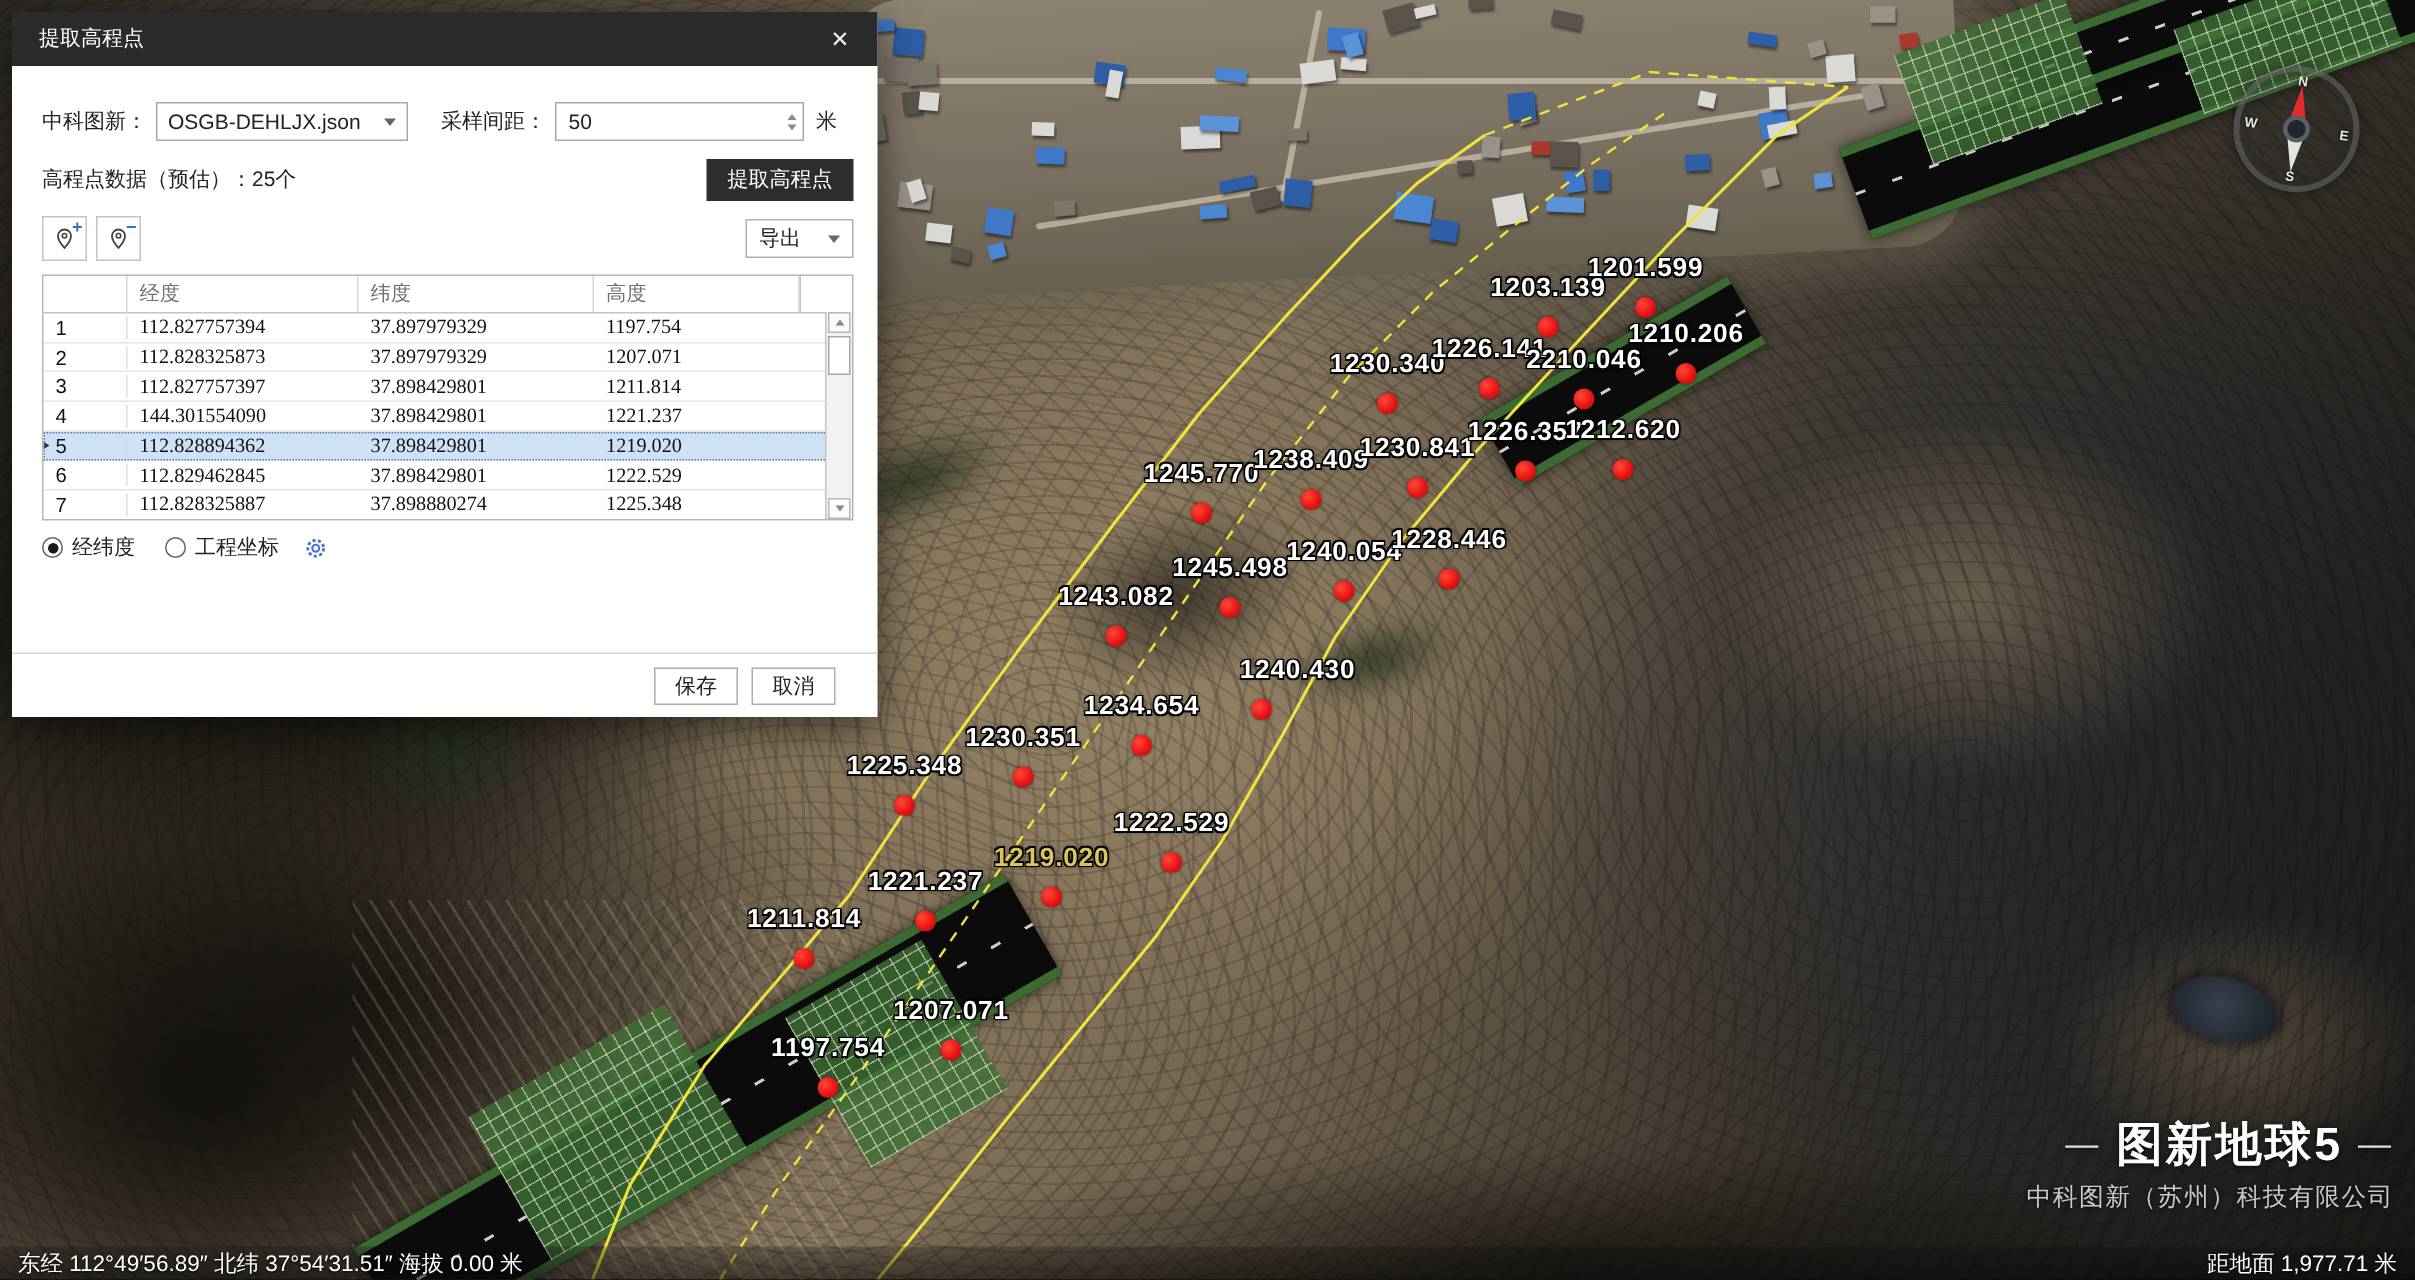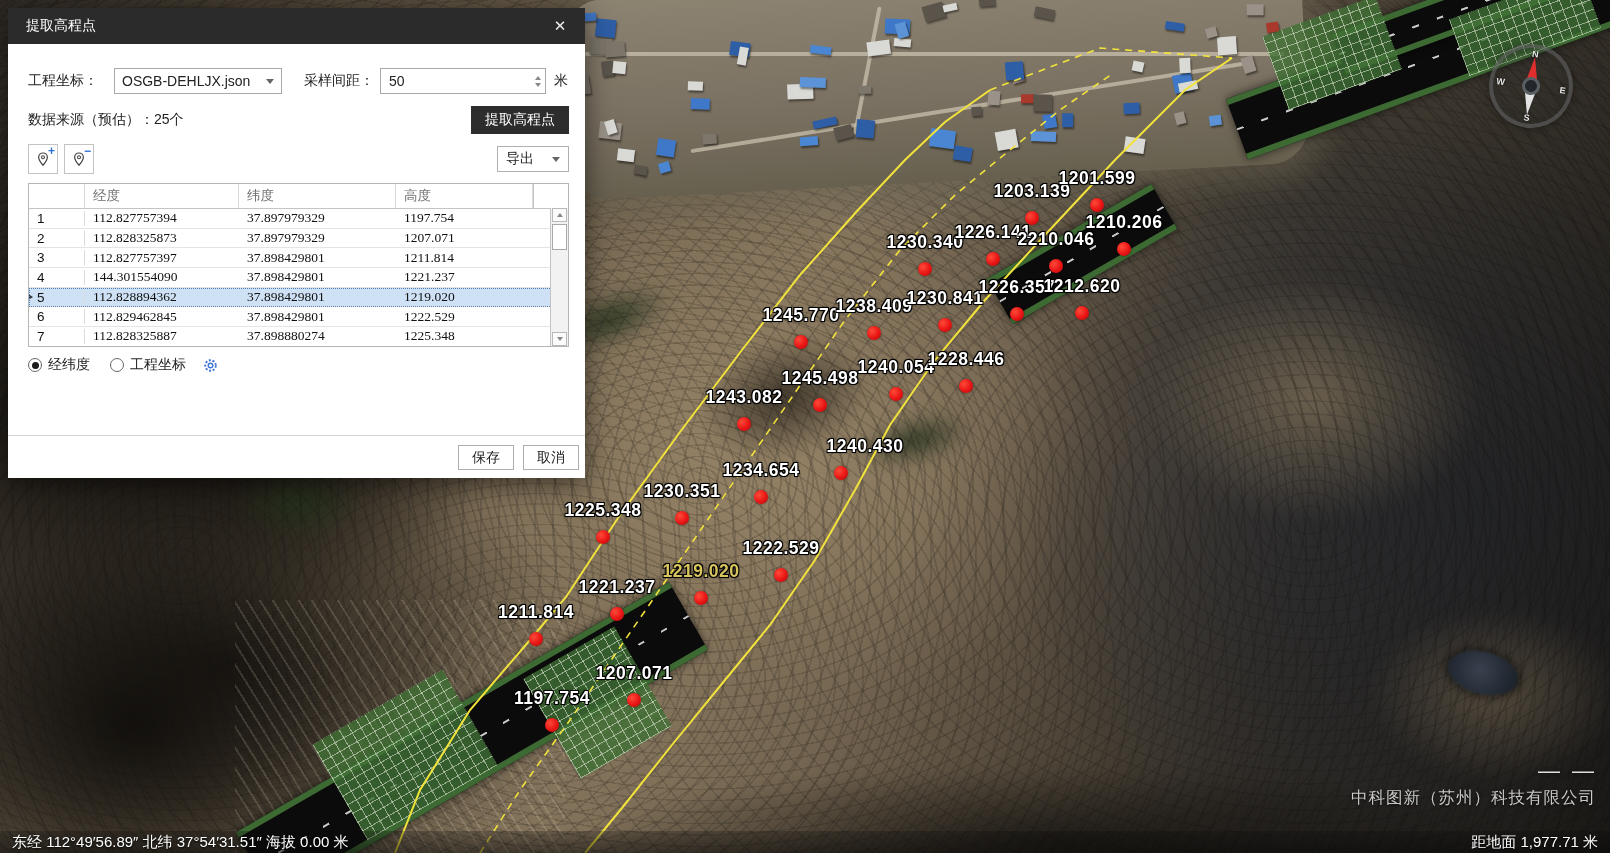--- a/index.html
+++ b/index.html
@@ -145,21 +145,21 @@
       display:flex;align-items:center;justify-content:center;}
   .sthumb{width:15px;height:26px;background:#fff;border:1px solid #a8a8a8;box-sizing:border-box;margin-top:2px;}
   #vscroll .spacer{flex:1;}
 
   .radio-row{display:flex;align-items:center;margin-top:9px;gap:6px;}
   .radio{width:14px;height:14px;border-radius:50%;border:1px solid #666;box-sizing:border-box;
       display:flex;align-items:center;justify-content:center;background:#fff;cursor:pointer;}
   .radio .dotfill{width:7px;height:7px;border-radius:50%;background:#1a1a1a;}
   .radio-lbl{margin-right:14px;cursor:default;}
   #dlg-sep{position:absolute;left:0;right:0;bottom:42px;height:1px;background:#d4d4d4;}
-  #dlg-footer{position:absolute;right:6px;bottom:8px;display:flex;gap:9px;}
+  #dlg-footer{position:absolute;right:28px;bottom:8px;display:flex;gap:9px;}
   .fbtn{min-width:56px;height:25px;background:#fff;border:1px solid #adadad;
       font-size:14px;font-family:inherit;cursor:pointer;color:#222;padding:0 12px;}
 </style>
 </head>
 <body>
 
 <div id="app">
   <div id="map">
 
     <div class="patch" style="left:-60px;top:290px;width:560px;height:310px;background:radial-gradient(ellipse,rgba(24,21,17,.85),transparent 70%);"></div>
@@ -324,58 +324,59 @@
         <span class="dir w">W</span>
         <div class="needle-n"></div>
         <div class="needle-s"></div>
         <div class="hub"></div>
       </div>
     </div>
 
     <div id="branding">
       <div id="logo-row">
         <span class="dash">—</span>
+        <span id="logo">图新地球5</span>
         <span class="dash">—</span>
       </div>
       <div id="company">中科图新（苏州）科技有限公司</div>
     </div>
   </div>
 
   <div id="statusbar">
     <span>东经 112°49′56.89″ 北纬 37°54′31.51″ 海拔 0.00 米</span>
     <span>距地面 1,977.71 米</span>
   </div>
 
   <div id="dialog">
     <div id="dlg-titlebar">
       <span id="dlg-title">提取高程点</span>
       <span id="dlg-close">✕</span>
     </div>
     <div id="dlg-body">
 
       <div class="row1">
-        <span class="lbl">工程坐标：</span>
-        <div class="combo" style="margin-left:16px;justify-content:space-between;">
+        <span class="lbl">中科图新：</span>
+        <div class="combo" style="margin-left:6px;justify-content:space-between;">
           <span>OSGB-DEHLJX.json</span>
           <span class="tri-down"></span>
         </div>
         <span class="lbl" style="margin-left:22px;">采样间距：</span>
         <div class="spin" style="margin-left:6px;">
           <span>50</span>
           <span class="spin-btns">
             <span class="tri-up-s"></span>
             <span class="tri-dn-s"></span>
           </span>
         </div>
         <span class="lbl" style="margin-left:8px;">米</span>
       </div>
 
       <div class="row2">
         <span>
-          <span>数据来源（预估）：</span><span>25个</span>
+          <span>高程点数据（预估）：</span><span>25个</span>
         </span>
         <button id="extract-btn">提取高程点</button>
       </div>
 
 
       <div class="toolbar">
         <div class="pin-btn">
           <svg width="18" height="18" viewBox="0 0 24 24">
             <path d="M12 4c-3.2 0-5.8 2.5-5.8 5.7 0 4.2 5.8 10.6 5.8 10.6s5.8-6.4 5.8-10.6C17.8 6.5 15.2 4 12 4z" fill="none" stroke="#444" stroke-width="1.6"></path>
             <circle cx="12" cy="9.6" r="2" fill="none" stroke="#444" stroke-width="1.4"></circle>

